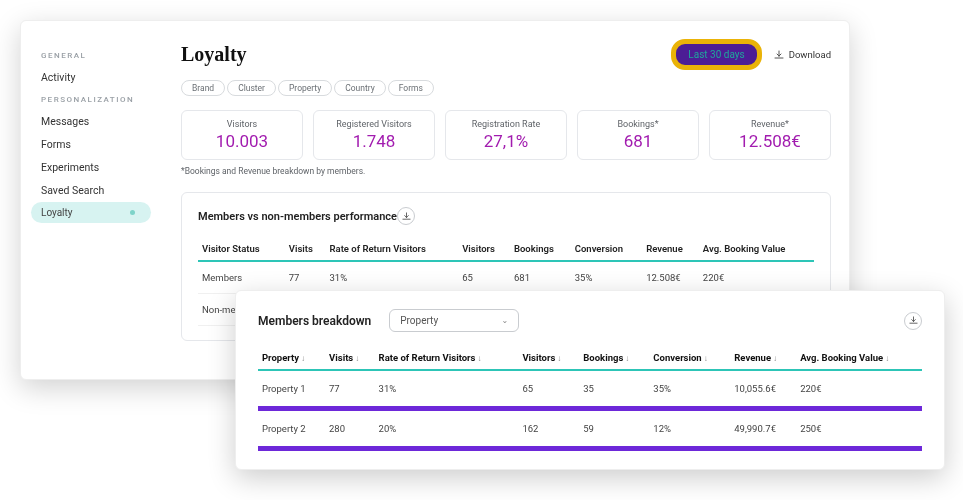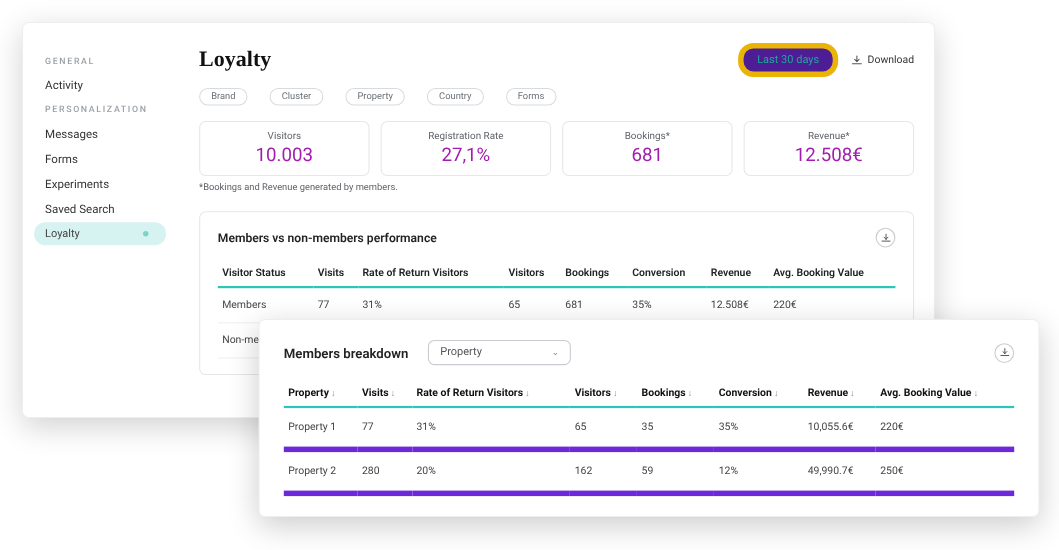--- a/index.html
+++ b/index.html
@@ -10,29 +10,29 @@
 .sidecat{font-size:8px;letter-spacing:1.5px;color:#9aa0a6;margin:6px 0 6px 0;font-weight:500}
 .sideitem{padding:5px 0;font-size:10.5px;color:#333;cursor:pointer}
 .sideactive{background:#d7f3f1;border-radius:12px;padding:5px 10px;margin-left:-10px;margin-right:10px;display:flex;align-items:center;justify-content:space-between}
 .dot{width:5px;height:5px;border-radius:50%;background:#7ed3c9;margin-right:6px}
 .main{position:absolute;left:160px;top:18px;right:18px}
 .headerrow{display:flex;justify-content:space-between;align-items:center;margin-bottom:10px}
 .title{font-family:Georgia,"Times New Roman",serif;font-size:20px;font-weight:700;color:#111}
 .headerbtns{display:flex;gap:12px;align-items:center}
 .pillbtn{border:5px solid #eab308;color:#1fa79b;background:#4c1d95;border-radius:14px;font-size:10px;padding:5px 12px;cursor:pointer}
 .download{font-size:9.5px;color:#333;display:flex;align-items:center;gap:4px;cursor:pointer}
-.filters{display:flex;gap:20px;margin-bottom:14px}
+.filters{display:flex;gap:2px;margin-bottom:14px}
 .filterpill{border:1px solid #d8dbde;border-radius:10px;padding:2px 10px;font-size:8.5px;color:#6b7075;background:#fff;cursor:pointer}
 .kpis{display:flex;gap:10px;margin-bottom:6px}
 .kpi{flex:1;border:1px solid #e5e7eb;border-radius:6px;text-align:center;padding:8px 4px}
 .kpilabel{font-size:9px;color:#5f6368}
 .kpivalue{font-size:17px;font-weight:400;color:#a21caf;margin-top:2px}
 .footnote{font-size:8.5px;color:#5f6368;margin-top:6px}
 .panel{border:1px solid #e5e7eb;border-radius:6px;margin-top:16px;padding:14px 16px}
-.panelhead{display:flex;justify-content:space-between;align-items:center;margin-bottom:12px}
+.panelhead{display:flex;align-items:center;margin-bottom:12px}
 .paneltitle{font-size:11px;font-weight:600;color:#222}
 .iconbtn{width:18px;height:18px;border:1px solid #c9ccd0;border-radius:50%;display:flex;align-items:center;justify-content:center;font-size:9px;color:#555;cursor:pointer}
 .tbl{width:100%;font-size:9.5px;border-collapse:collapse}
 .tbl th{text-align:left;font-weight:600;padding:6px 4px;color:#222;border-bottom:2px solid #2dc5b7}
 .tbl td{padding:10px 4px;border-bottom:1px solid #f0f0f0;color:#444}
 .breakhead{display:flex;justify-content:space-between;align-items:center;margin-bottom:14px}
 .breaktitle{font-size:12px;font-weight:600;color:#222}
 .selectwrap{border:1px solid #c9ccd0;border-radius:6px;padding:5px 10px;font-size:10px;color:#555;display:flex;align-items:center;justify-content:space-between;width:130px;margin-left:18px;cursor:pointer}
 .chev{font-size:8px;color:#888}
 .tbl2{width:100%;font-size:9.5px;border-collapse:collapse}
@@ -82,34 +82,38 @@
       <span class="filterpill">Country</span>
       <span class="filterpill">Forms</span>
     </div>
 
     <div class="kpis">
       <div class="kpi">
           <div class="kpilabel">Visitors</div>
           <div class="kpivalue">10.003</div>
         </div>
       <div class="kpi">
+          <div class="kpilabel">Registered Visitors</div>
+          <div class="kpivalue">1.748</div>
+        </div>
+      <div class="kpi">
           <div class="kpilabel">Registration Rate</div>
           <div class="kpivalue">27,1%</div>
         </div>
       <div class="kpi">
           <div class="kpilabel">Bookings*</div>
           <div class="kpivalue">681</div>
         </div>
       <div class="kpi">
           <div class="kpilabel">Revenue*</div>
           <div class="kpivalue">12.508€</div>
         </div>
     </div>
 
-    <div class="footnote">*Bookings and Revenue generated by members.</div>
+    <div class="footnote">*Bookings and Revenue breakdown by members.</div>
 
     <div class="panel">
       <div class="panelhead">
         <div class="paneltitle">Members vs non-members performance</div>
         <div class="iconbtn">
           <svg width="9" height="9" viewBox="0 0 10 10" fill="none">
               <path d="M5 1v5m0 0L3 4m2 2l2-2M1 8h8" stroke="#555" stroke-width="1" stroke-linecap="round"></path>
             </svg>
         </div>
       </div>

